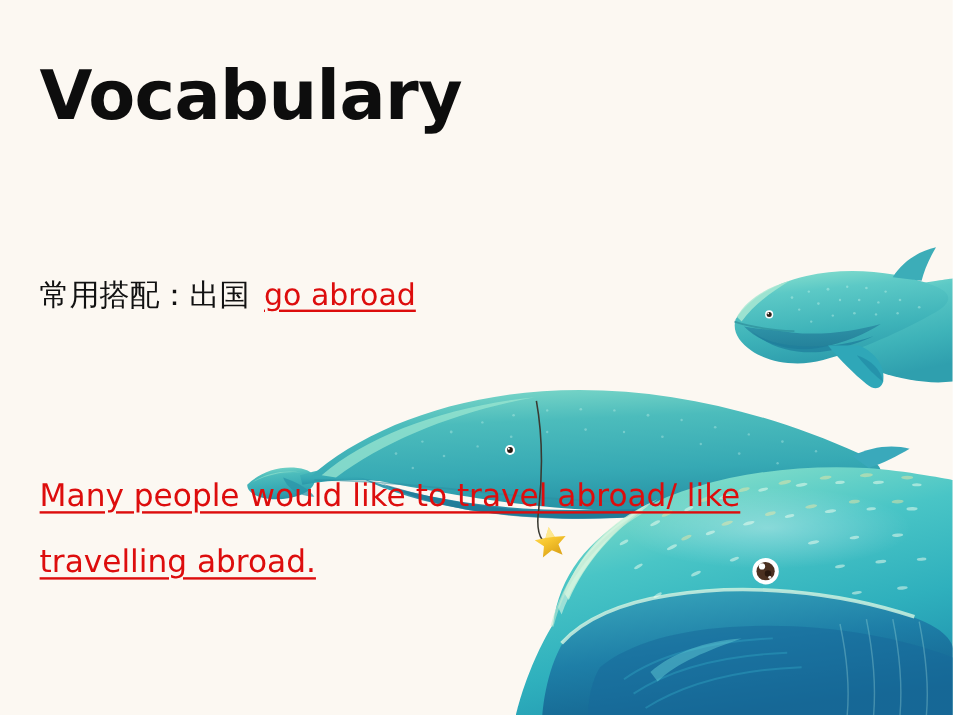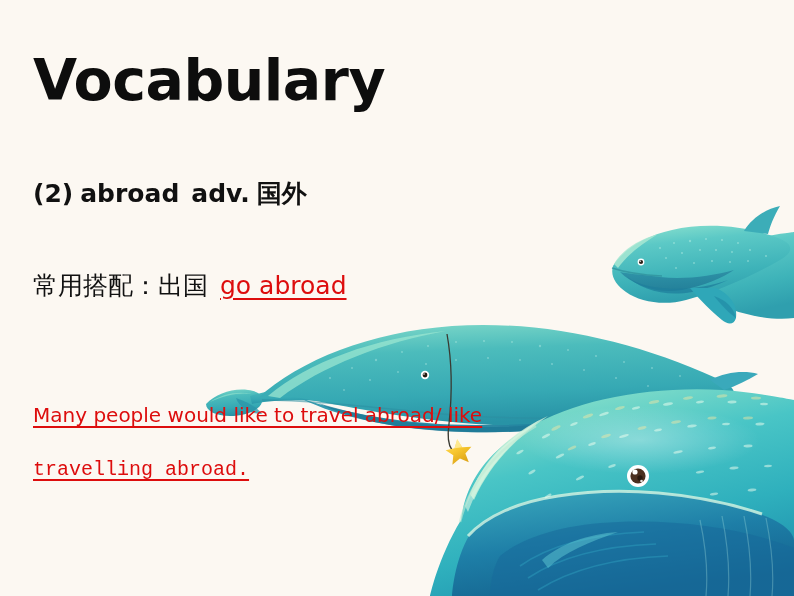--- a/index.html
+++ b/index.html
@@ -49,42 +49,42 @@
 
   .line {
     position: absolute;
     white-space: nowrap;
     font-size: 25px;
     line-height: 1.15;
     color: #111111;
   }
 
   .ln-1 { left: 33px; top: 180px; font-weight: 700; font-size: 25px; }
-  .ln-2 { left: 33px; top: 232px; margin-top: 40px; }
+  .ln-2 { left: 33px; top: 232px; }
   .ln-3 { left: 188px; top: 287px; }
   .ln-4 { left: 33px; top: 342px; }
   .ln-5 { left: 33px; top: 400px; }
-  .ln-6 { left: 33px; top: 455px; font-family: Liberation Mono, monospace; }
+  .ln-6 { left: 33px; top: 455px; }
 
   .cn { font-family: "DejaVu Sans", "Liberation Sans", sans-serif; }
 
   .eg {
     font-weight: 700;
     font-style: italic;
     font-size: 25px;
   }
 
   .red-ul {
     color: #dd0d0d;
     text-decoration: underline;
     text-decoration-thickness: 2px;
     text-underline-offset: 4px;
   }
 
-  .ln-5 .red-ul, .ln-6 .red-ul { font-size: 20px; }
+  .ln-5 .red-ul, .ln-6 .red-ul { font-size: 26px; }
 
   .sp { display: inline-block; width: 12px; }
   .sp-sm { display: inline-block; width: 7px; }
   .sp-lg { display: inline-block; width: 20px; }
 </style>
 </head>
 <body>
 
 <div id="slide">
 
@@ -376,23 +376,20 @@
         <path d="M744,516 C750,546 752,572 750,596"></path>
         <path d="M766,518 C772,548 774,574 772,596"></path>
       </g>
     </g>
   </svg>
 
   <div id="text-layer">
 
     <div class="slide-title">Vocabulary</div>
 
-    <div class="line ln-1">
-      <span>(2)</span><span class="sp-sm"></span><span>abroad</span><span class="sp"></span><span>adv.</span><span class="sp-sm"></span><span class="cn">国外</span>
-    </div>
 
     <div class="line ln-2">
       <span class="cn">常用搭配：</span><span class="cn">出国</span><span class="sp"></span><span class="red-ul">go abroad</span>
     </div>
 
 
 
     <div class="line ln-5">
       <span class="red-ul">Many people would like to travel abroad/ like</span>
     </div>

